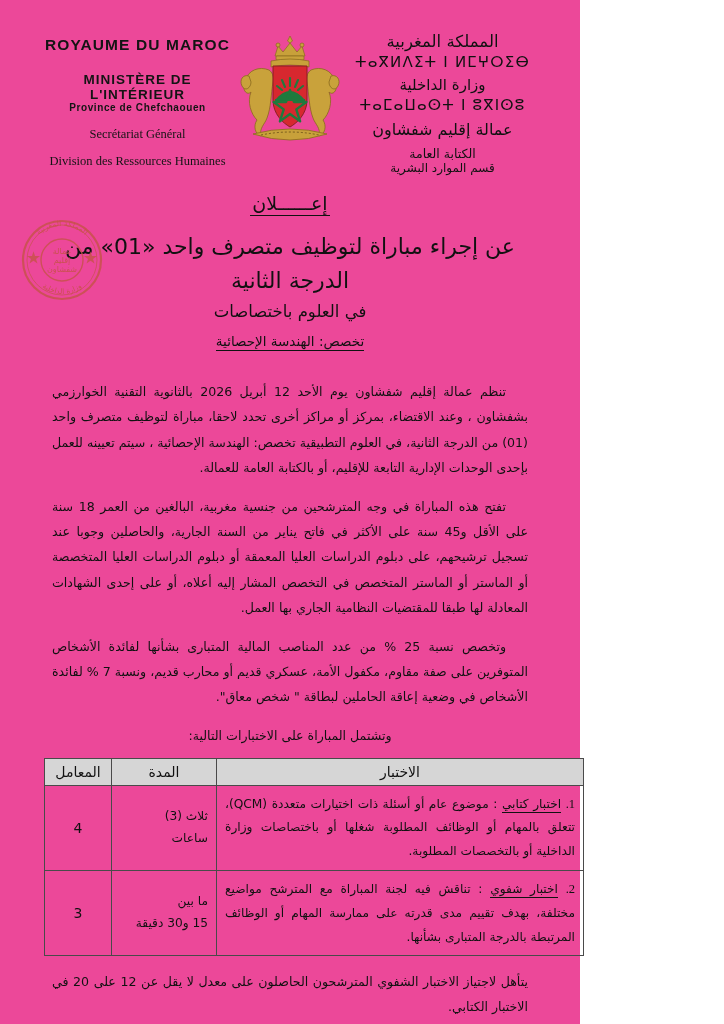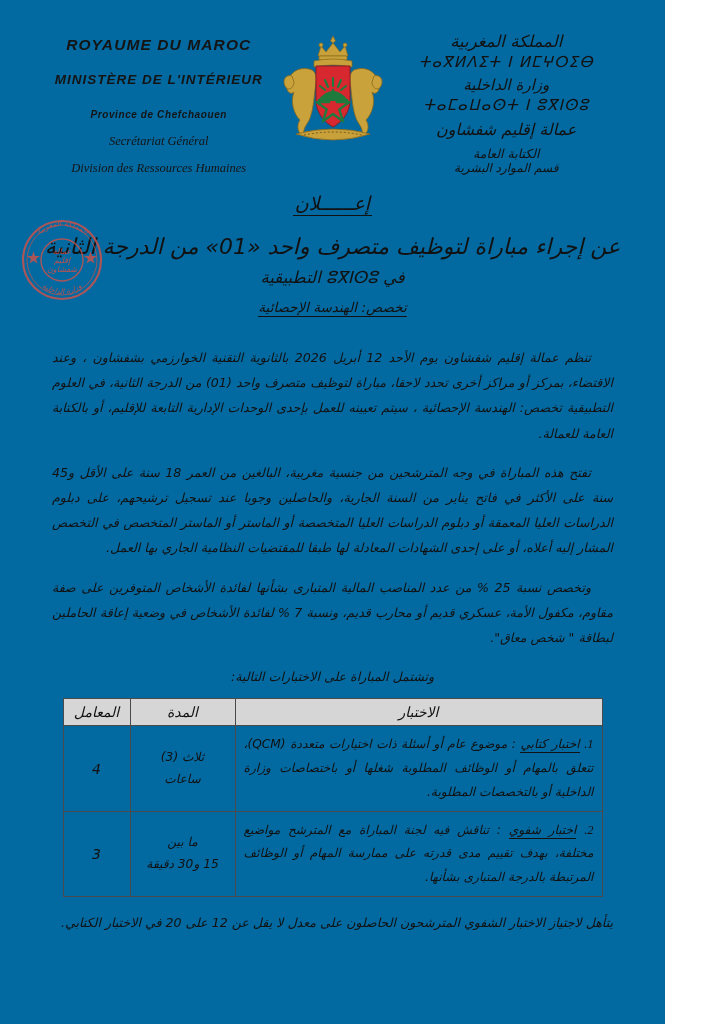--- a/index.html
+++ b/index.html
@@ -12,26 +12,25 @@
     width: 724px;
     height: 1024px;
     position: relative;
     font-family: "DejaVu Sans", "Liberation Sans", sans-serif;
     color: #0d0d0d;
     overflow: hidden;
   }
 
   .page {
     position: relative;
-    width: 665px;
+    width: 580px;
     height: 1024px;
     box-sizing: border-box;
     padding: 28px 44px 20px 44px;
-    background: #0369a1;
-    font-style: italic;
+    background: #ec4899;
   }
 
   
   .header {
     display: flex;
     flex-direction: row;
     align-items: flex-start;
     justify-content: space-between;
     height: 150px;
   }
@@ -54,21 +53,20 @@
     letter-spacing: 1.1px;
     color: #141414;
     margin-bottom: 18px;
   }
   .fr-l2 {
     font-family: "Liberation Sans", sans-serif;
     font-weight: bold;
     font-size: 13.5px;
     letter-spacing: 1.0px;
     color: #141414;
-    margin-bottom: 22px;
     text-align: center;
   }
   .fr-l3 {
     font-family: "Liberation Sans", sans-serif;
     font-weight: bold;
     font-size: 10px;
     letter-spacing: 0.6px;
     color: #141414;
     margin-bottom: 14px;
   }
@@ -244,21 +242,20 @@
     font-family: "Liberation Serif", serif;
     font-size: 12.5px;
   }
   .test-label {
     border-bottom: 1px solid #111;
     padding-bottom: 1px;
   }
   .cell-dur {
     font-size: 12.2px;
     line-height: 1.8;
-    text-align: center;
   }
   .cell-coef {
     font-family: "Liberation Serif", serif;
     font-size: 14px;
     text-align: center;
   }
 
   .closing {
     direction: rtl;
     margin-top: 4px;
@@ -357,21 +354,21 @@
       </text>
       <text x="48" y="42" text-anchor="middle" font-family="DejaVu Sans, sans-serif" font-size="8" fill="#c8524b" opacity="0.92">عمالة</text>
       <text x="48" y="51" text-anchor="middle" font-family="DejaVu Sans, sans-serif" font-size="8" fill="#c8524b" opacity="0.92">إقليم</text>
       <text x="48" y="60" text-anchor="middle" font-family="DejaVu Sans, sans-serif" font-size="8" fill="#c8524b" opacity="0.92">شفشاون</text>
     </svg>
   </div>
 
   <div class="title-block">
     <div class="doc-title">إعــــــلان</div>
     <div class="subtitle-1">عن إجراء مباراة لتوظيف متصرف واحد «01» من الدرجة الثانية</div>
-    <div class="subtitle-2">في ⵓⴳⵏⵙⵓ التطبيقية</div>
+    <div class="subtitle-2">في العلوم باختصاصات</div>
     <div><span class="subtitle-3">تخصص: الهندسة الإحصائية</span></div>
   </div>
 
   <div class="body">
     <p class="para">تنظم عمالة إقليم شفشاون يوم الأحد 12 أبريل 2026 بالثانوية التقنية الخوارزمي بشفشاون ، وعند الاقتضاء، بمركز أو مراكز أخرى تحدد لاحقا، مباراة لتوظيف متصرف واحد (01) من الدرجة الثانية، في العلوم التطبيقية تخصص: الهندسة الإحصائية ، سيتم تعيينه للعمل بإحدى الوحدات الإدارية التابعة للإقليم، أو بالكتابة العامة للعمالة.</p>
     <p class="para">تفتح هذه المباراة في وجه المترشحين من جنسية مغربية، البالغين من العمر 18 سنة على الأقل و45 سنة على الأكثر في فاتح يناير من السنة الجارية، والحاصلين وجوبا عند تسجيل ترشيحهم، على دبلوم الدراسات العليا المعمقة أو دبلوم الدراسات العليا المتخصصة أو الماستر أو الماستر المتخصص في التخصص المشار إليه أعلاه، أو على إحدى الشهادات المعادلة لها طبقا للمقتضيات النظامية الجاري بها العمل.</p>
     <p class="para">وتخصص نسبة 25 % من عدد المناصب المالية المتبارى بشأنها لفائدة الأشخاص المتوفرين على صفة مقاوم، مكفول الأمة، عسكري قديم أو محارب قديم، ونسبة 7 % لفائدة الأشخاص في وضعية إعاقة الحاملين لبطاقة " شخص معاق".</p>
     <p class="para center-line">وتشتمل المباراة على الاختبارات التالية:</p>
   </div>
 

